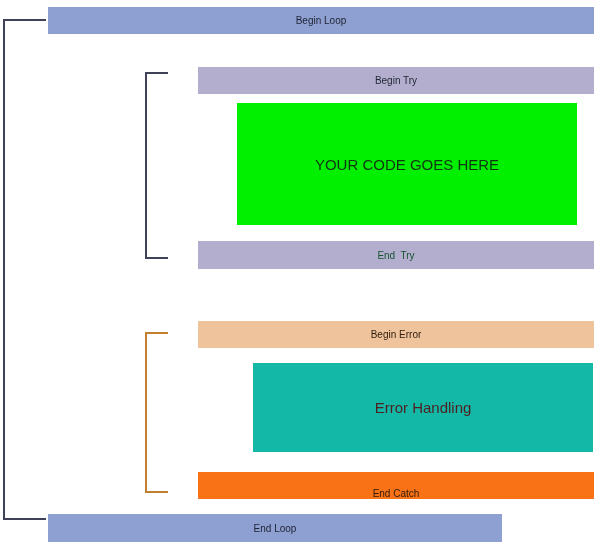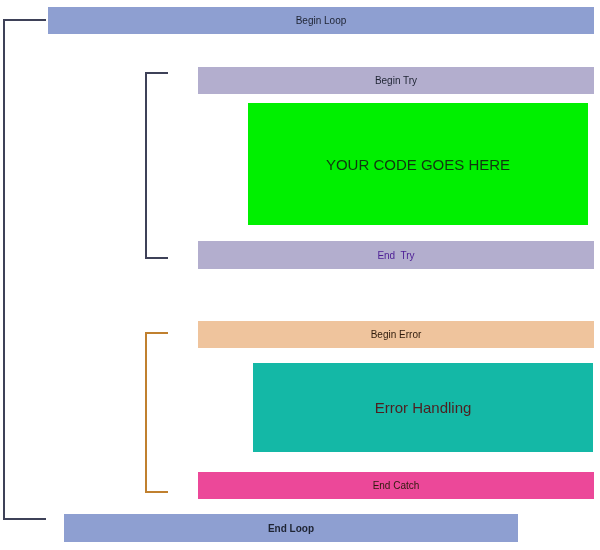--- a/index.html
+++ b/index.html
@@ -38,27 +38,27 @@
     box-sizing: border-box;
     border-style: solid;
     border-width: 2px 0 2px 2px; 
     background: transparent;
   }
   
   .begin-loop-bar { left: 48px;  top: 7px;   width: 546px; height: 27px; }
   .loop-bracket   { left: 3px;   top: 19px;  width: 43px;  height: 501px; }
   .begin-try-bar  { left: 198px; top: 60px;  width: 396px; height: 27px; margin-top: 7px; }
   .try-bracket    { left: 145px; top: 72px;  width: 23px;  height: 187px; }
-  .code-block     { left: 248px; top: 103px; width: 340px; height: 122px; }
+  .code-block     { left: 237px; top: 103px; width: 340px; height: 122px; }
   .end-try-bar    { left: 198px; top: 241px; width: 396px; height: 28px; }
   .begin-catch-bar{ left: 198px; top: 321px; width: 396px; height: 27px; }
   .catch-bracket  { left: 145px; top: 332px; width: 23px;  height: 161px; }
   .error-block    { left: 253px; top: 363px; width: 340px; height: 89px; }
   .end-catch-bar  { left: 198px; top: 472px; width: 396px; height: 27px; }
-  .end-loop-bar   { left: 64px;  top: 514px; width: 454px; height: 28px; font-weight: bold; }
+  .end-loop-bar   { left: 48px;  top: 514px; width: 454px; height: 28px; }
 </style>
 </head>
 <body>
 
 <div class="canvas">
 
   <div class="bracket loop-bracket" style="border-color: rgb(62, 65, 88);"></div>
 
   <div class="bracket try-bracket" style="border-color: rgb(62, 65, 88);"></div>
 
@@ -69,33 +69,33 @@
   </div>
 
   <div class="bar begin-try-bar" style="background: rgb(179, 174, 206); color: rgb(30, 36, 51);">
     <span>Begin Try</span>
   </div>
 
   <div class="block code-block" style="background: rgb(0, 240, 0); color: rgb(16, 55, 16);">
     <span>YOUR CODE GOES HERE</span>
   </div>
 
-  <div class="bar end-try-bar" style="background: rgb(179, 174, 206); color: #4c1d95;">
+  <div class="bar end-try-bar" style="background: rgb(179, 174, 206); color: #14532d;">
     <span>End  Try</span>
   </div>
 
   <div class="bar begin-catch-bar" style="background: rgb(239, 196, 157); color: rgb(46, 27, 12);">
     <span>Begin Error</span>
   </div>
 
   <div class="block error-block" style="background: #14b8a6; color: rgb(78, 31, 32);">
     <span>Error Handling</span>
   </div>
 
-  <div class="bar end-catch-bar" style="background: #ec4899; color: rgb(46, 27, 12);">
+  <div class="bar end-catch-bar" style="background: #f97316; color: rgb(46, 27, 12); align-items: flex-end;">
     <span>End Catch</span>
   </div>
 
   <div class="bar end-loop-bar" style="background: rgb(142, 159, 209); color: rgb(30, 36, 51);">
     <span>End Loop</span>
   </div>
 
 </div>
 
 </body></html>

